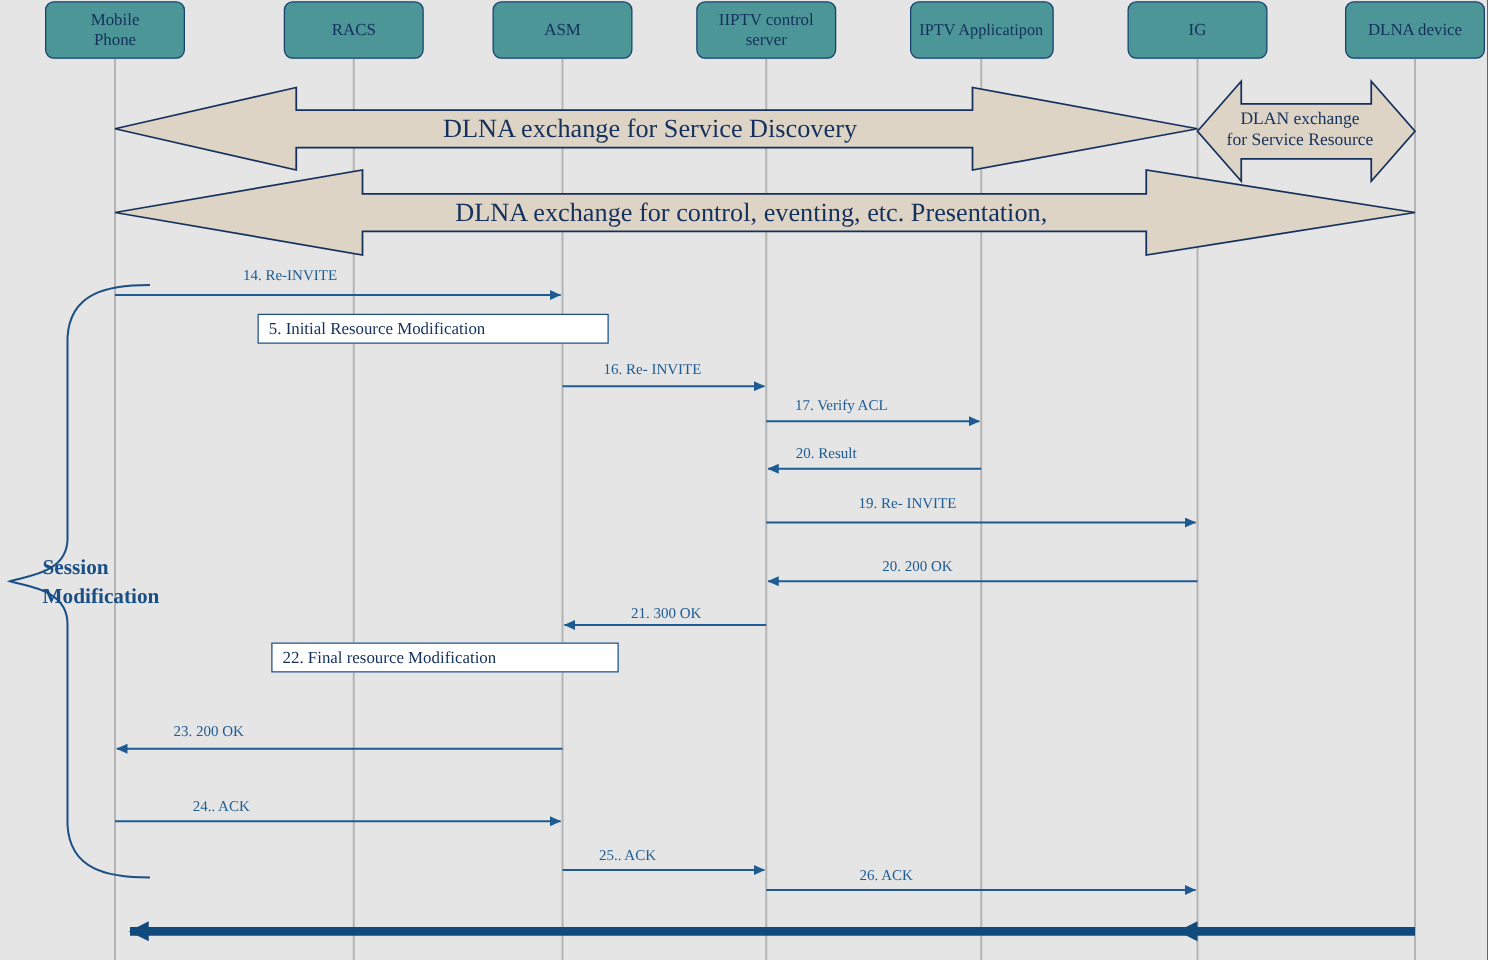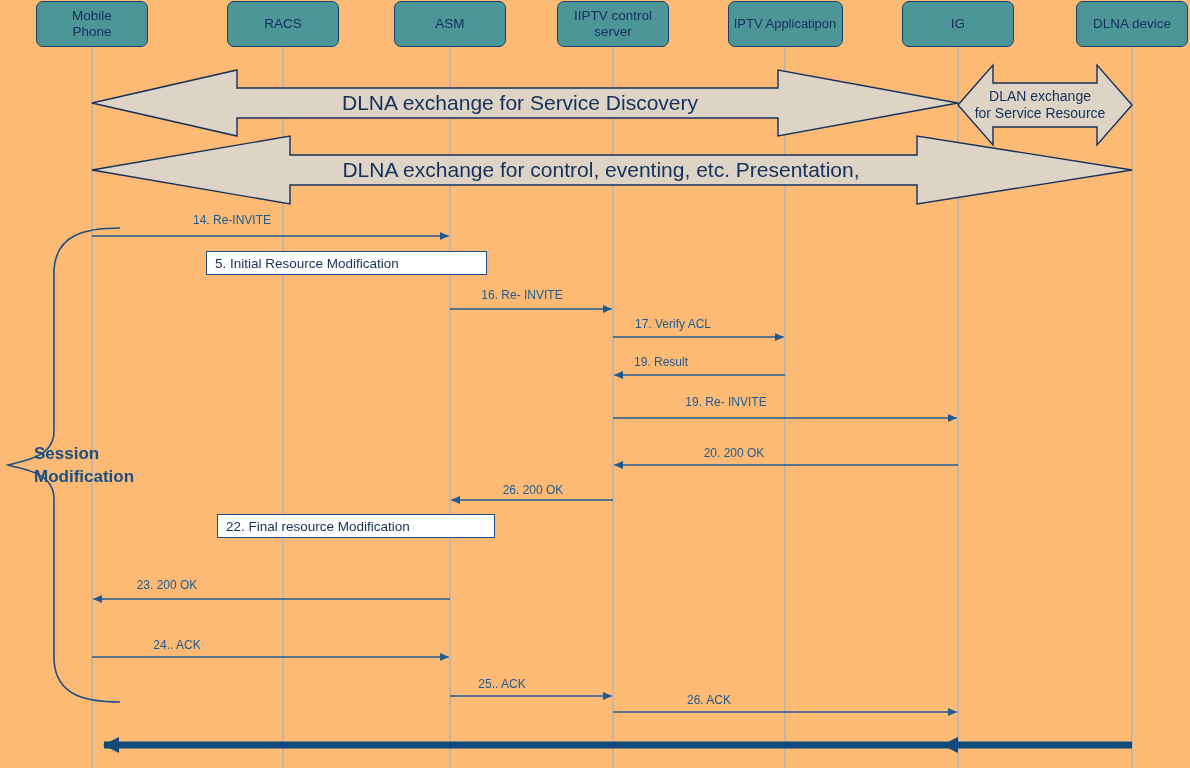--- a/index.html
+++ b/index.html
@@ -5,23 +5,23 @@
 <style>
   html, body {
     margin: 0;
     padding: 0;
     background: #000000;
   }
   #stage {
     position: relative;
     width: 1190px;
     height: 768px;
-    background: #fdba74;
+    background: #e5e5e5;
     overflow: hidden;
-    font-family: Liberation Sans, sans-serif;
+    font-family: Liberation Serif, serif;
   }
   #svg-layer {
     position: absolute;
     left: 0; top: 0;
     width: 1190px;
     height: 768px;
   }
   
   .actor-box {
     position: absolute;
@@ -183,24 +183,24 @@
         <div>for Service Resource</div>
       </div>
       <div class="band-label big" style="left: 601px; top: 170px;">
         <div>DLNA exchange for control, eventing, etc. Presentation,</div>
       </div>
     </div>
   <div id="msg-labels">
       <div class="msg-label" style="left: 232px; top: 213px;">14. Re-INVITE</div>
       <div class="msg-label" style="left: 522px; top: 288px;">16. Re- INVITE</div>
       <div class="msg-label" style="left: 673px; top: 317px;">17. Verify ACL</div>
-      <div class="msg-label" style="left: 661px; top: 355px;">19. Result</div>
+      <div class="msg-label" style="left: 661px; top: 355px;">20. Result</div>
       <div class="msg-label" style="left: 726px; top: 395px;">19. Re- INVITE</div>
       <div class="msg-label" style="left: 734px; top: 446px;">20. 200 OK</div>
-      <div class="msg-label" style="left: 533px; top: 483px;">26. 200 OK</div>
+      <div class="msg-label" style="left: 533px; top: 483px;">21. 300 OK</div>
       <div class="msg-label" style="left: 167px; top: 578px;">23. 200 OK</div>
       <div class="msg-label" style="left: 177px; top: 638px;">24.. ACK</div>
       <div class="msg-label" style="left: 502px; top: 677px;">25.. ACK</div>
       <div class="msg-label" style="left: 709px; top: 693px;">26.  ACK</div>
     </div>
   <div id="note-boxes">
       <div class="note-box" style="left: 206px; top: 251px; width: 281px; height: 24px;">
         <span>5. Initial Resource Modification</span>
       </div>
       <div class="note-box" style="left: 217px; top: 514px; width: 278px; height: 24px;">

